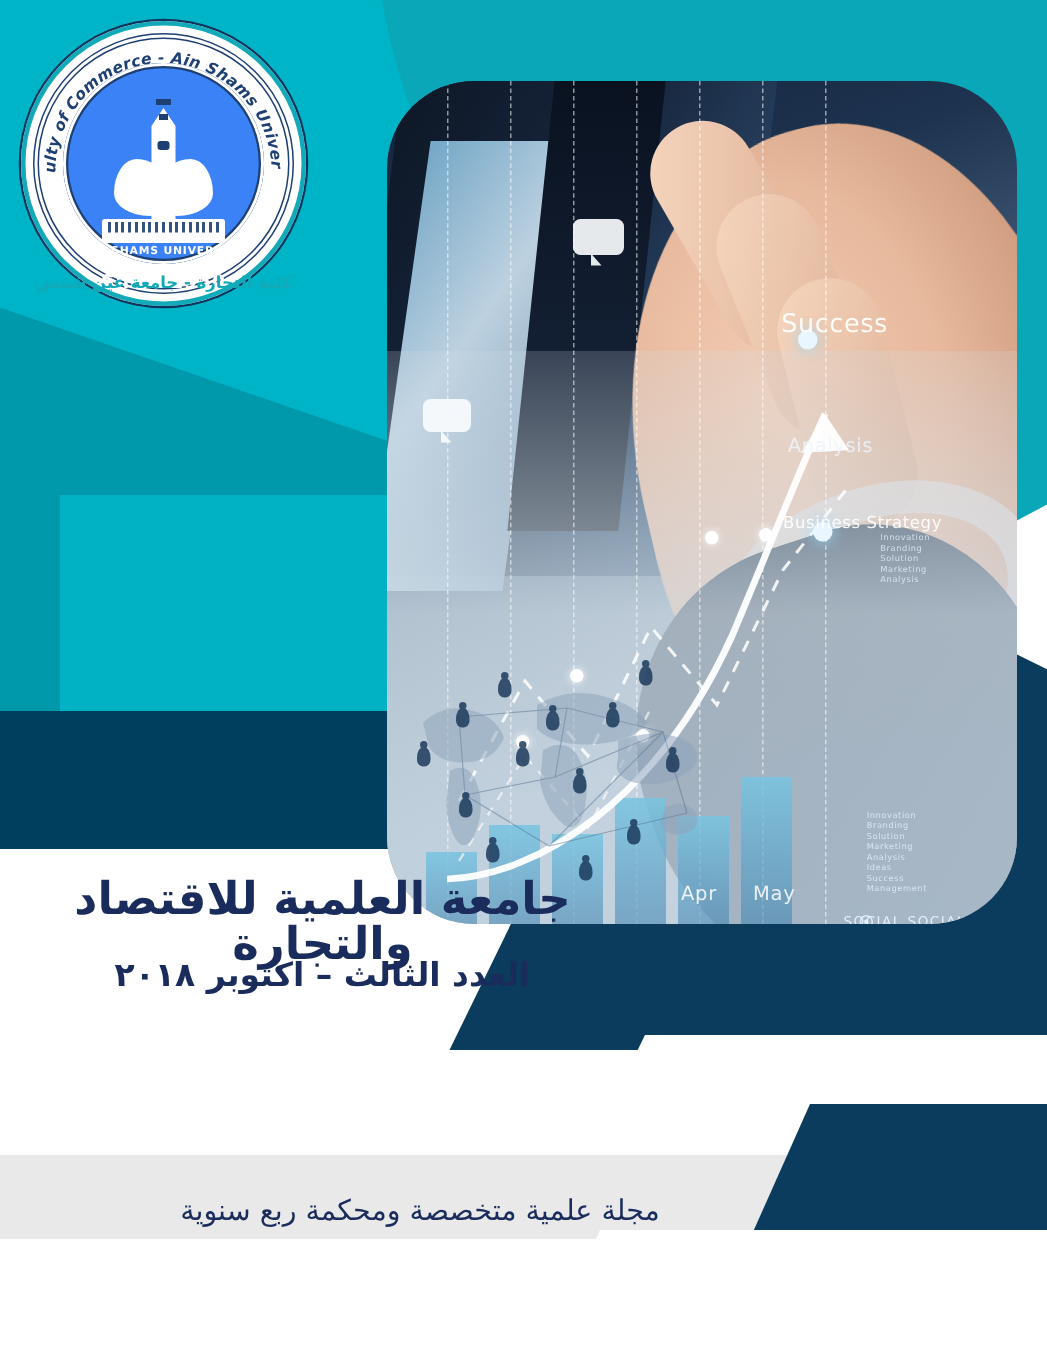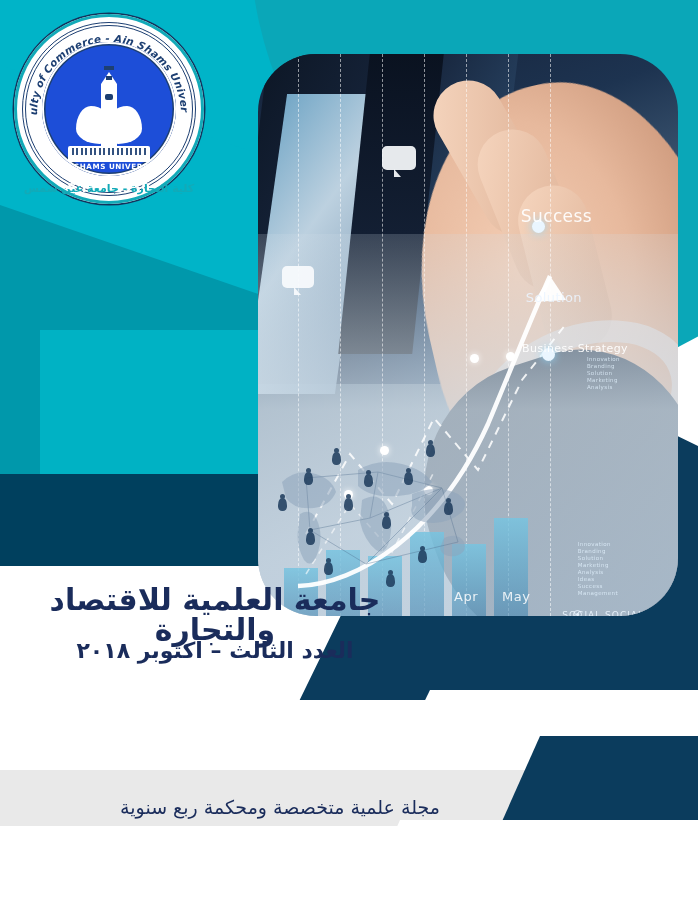--- a/index.html
+++ b/index.html
@@ -262,21 +262,21 @@
     position:absolute;inset:8px;border-radius:50%;
     border:1.5px solid #1d3f72;
     background:#ffffff;
   }
   #logo .ring-inner-space{
     position:absolute;inset:11px;border-radius:50%;
     border:1px solid #1d3f72;
   }
   #logo .disc{
     position:absolute;inset:28px;border-radius:50%;
-    background:#1d4ed8;
+    background:#3b82f6;
     box-shadow:inset 0 0 0 2px #ffffff, inset 0 0 0 3.5px #1d3f72;
   }
   #logo svg.arc-text{position:absolute;inset:0;}
   #logo .obelisk{
     position:absolute;left:50%;top:42px;width:16px;height:64px;
     margin-left:-8px;background:#ffffff;
   }
   #logo .obelisk:before{
     content:"";position:absolute;left:0;top:-12px;
     border-left:8px solid transparent;border-right:8px solid transparent;
@@ -443,21 +443,21 @@
     <div class="pin" style="left:66px;top:508px"></div>
     <div class="pin" style="left:106px;top:420px"></div>
     <div class="pin" style="left:124px;top:462px"></div>
     <div class="pin" style="left:146px;top:418px"></div>
     <div class="pin" style="left:168px;top:390px"></div>
     <div class="pin" style="left:160px;top:496px"></div>
     <div class="pin" style="left:128px;top:520px"></div>
     <div class="pin" style="left:186px;top:448px"></div>
 
     <span class="lbl lbl-success">Success</span>
-    <span class="lbl lbl-solution">Solution</span>
+    <span class="lbl lbl-solution">Analysis</span>
     <span class="lbl lbl-strategy">Business Strategy</span>
     <span class="lbl lbl-sub" style="white-space:pre">Innovation
 Branding
 Solution
 Marketing
 Analysis</span>
     <span class="lbl lbl-sub2" style="white-space:pre">Innovation
 Branding
 Solution
 Marketing

